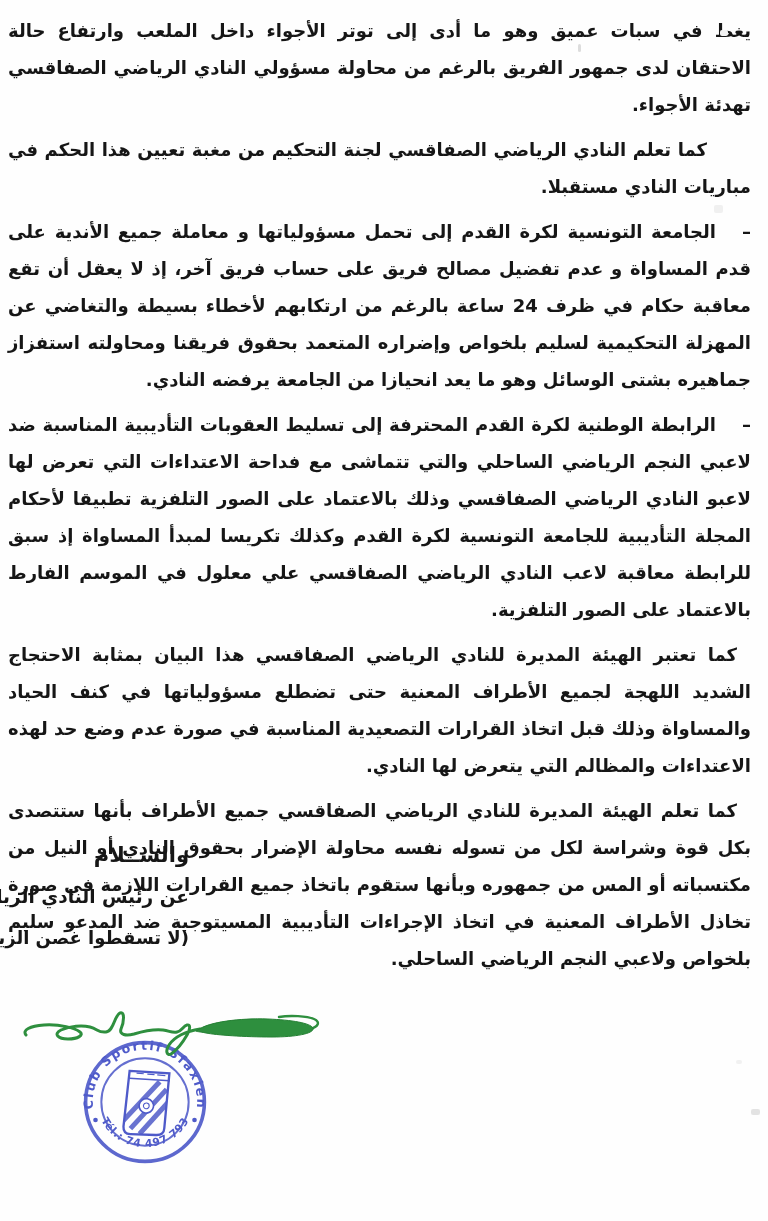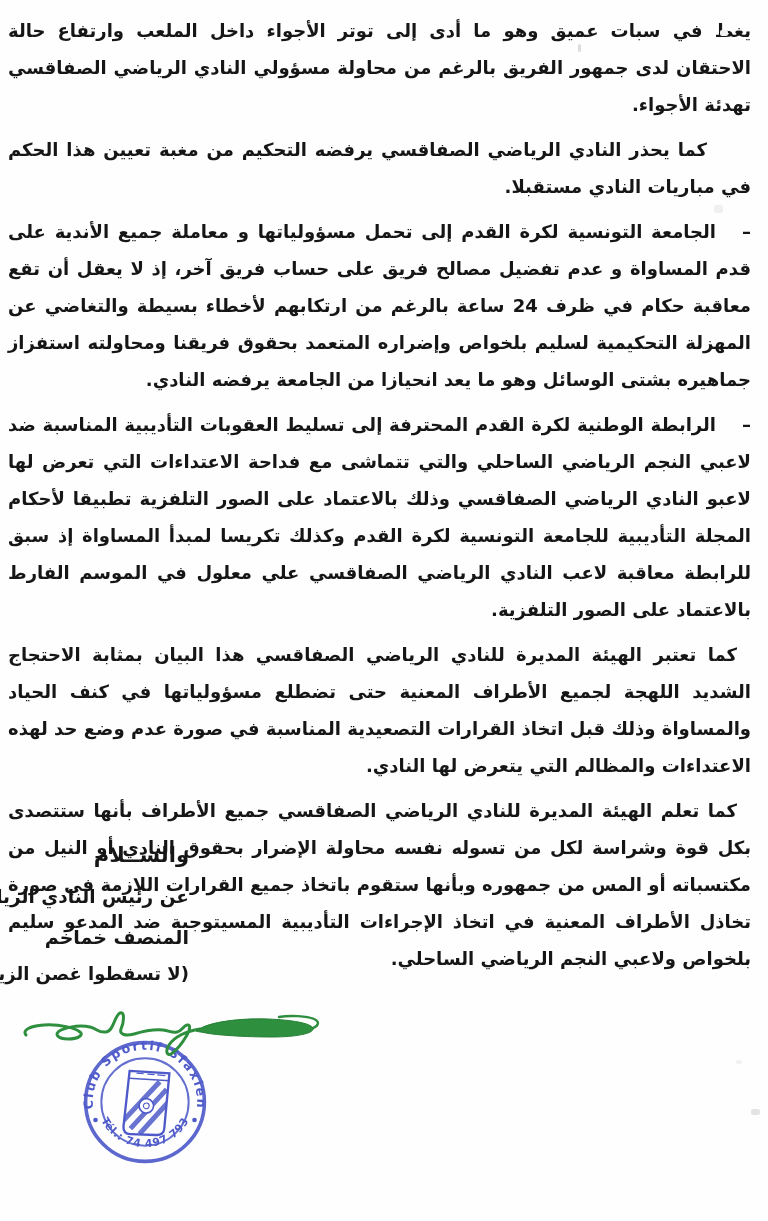--- a/index.html
+++ b/index.html
@@ -63,39 +63,38 @@
   .spk5{left:736px;top:1060px;width:6px;height:4px;background:#f1f1f1;}
 </style>
 </head>
 <body>
 
 <div class="page">
 
   <main class="body-text">
     <p class="para">يغط في سبات عميق وهو ما أدى إلى توتر الأجواء داخل الملعب وارتفاع حالة الاحتقان لدى جمهور الفريق بالرغم من محاولة مسؤولي النادي الرياضي الصفاقسي تهدئة الأجواء.</p>
 
-    <p class="para p-indent">كما يحذر النادي الرياضي الصفاقسي يرفضه التحكيم من مغبة تعيين هذا الحكم في مباريات النادي مستقبلا.</p>
+    <p class="para p-indent">كما تعلم النادي الرياضي الصفاقسي لجنة التحكيم من مغبة تعيين هذا الحكم في مباريات النادي مستقبلا.</p>
 
     <p class="para">
       <span class="dash">–</span><span>الجامعة التونسية لكرة القدم إلى تحمل مسؤولياتها و معاملة جميع الأندية على قدم المساواة و عدم تفضيل مصالح فريق على حساب فريق آخر، إذ لا يعقل أن تقع معاقبة حكام في ظرف 24 ساعة بالرغم من ارتكابهم لأخطاء بسيطة والتغاضي عن المهزلة التحكيمية لسليم بلخواص وإضراره المتعمد بحقوق فريقنا ومحاولته استفزاز جماهيره بشتى الوسائل وهو ما يعد انحيازا من الجامعة يرفضه النادي.</span>
     </p>
 
     <p class="para">
       <span class="dash">–</span><span>الرابطة الوطنية لكرة القدم المحترفة إلى تسليط العقوبات التأديبية المناسبة ضد لاعبي النجم الرياضي الساحلي والتي تتماشى مع فداحة الاعتداءات التي تعرض لها لاعبو النادي الرياضي الصفاقسي وذلك بالاعتماد على الصور التلفزية تطبيقا لأحكام المجلة التأديبية للجامعة التونسية لكرة القدم وكذلك تكريسا لمبدأ المساواة إذ سبق للرابطة معاقبة لاعب النادي الرياضي الصفاقسي علي معلول في الموسم الفارط  بالاعتماد على الصور التلفزية.</span>
     </p>
 
     <p class="para p-indent-sm">كما تعتبر الهيئة المديرة للنادي الرياضي الصفاقسي هذا البيان بمثابة الاحتجاج الشديد اللهجة لجميع الأطراف المعنية حتى تضطلع مسؤولياتها في كنف الحياد والمساواة وذلك قبل اتخاذ القرارات التصعيدية المناسبة في صورة عدم وضع حد لهذه الاعتداءات والمظالم التي يتعرض لها النادي.</p>
 
     <p class="para p-indent-sm">كما تعلم الهيئة المديرة للنادي الرياضي الصفاقسي جميع الأطراف بأنها ستتصدى بكل قوة وشراسة لكل من تسوله نفسه محاولة الإضرار بحقوق النادي أو النيل من مكتسباته أو المس من جمهوره وبأنها ستقوم باتخاذ جميع القرارات اللازمة في صورة تخاذل الأطراف المعنية في اتخاذ الإجراءات التأديبية المسيتوجبة ضد المدعو سليم بلخواص ولاعبي النجم الرياضي الساحلي.</p>
   </main>
 
   <section class="closing">
     <div class="salutation">والســلام</div>
     <div class="signatory-title">عن رئيس النادي الرياضي الصفاقسي</div>
-    <div class="signatory-name">المنصف خماخم</div>
     <div class="motto">(لا تسقطوا غصن الزيتون من يدي)</div>
   </section>
 
   <svg class="signature" viewBox="0 0 305 60" xmlns="http://www.w3.org/2000/svg">
     <g stroke="#2e8f3e" fill="none" stroke-width="3" stroke-linecap="round">
       <path d="M 6,33 C 2,28 10,24 24,23 C 40,22 55,26 60,30 C 64,33 58,37 48,37
                C 38,37 33,32 41,28 C 50,24 62,23 70,25 C 78,27 78,31 86,30
                C 94,29 94,14 100,11 C 105,9 104,20 101,27 C 99,33 106,34 114,32
                C 124,29 134,27 143,28 C 150,29 152,31 157,30 C 162,29 163,24 167,23
                C 171,22 170,28 167,33 C 163,40 157,48 151,52 C 147,54 145,49 149,43

